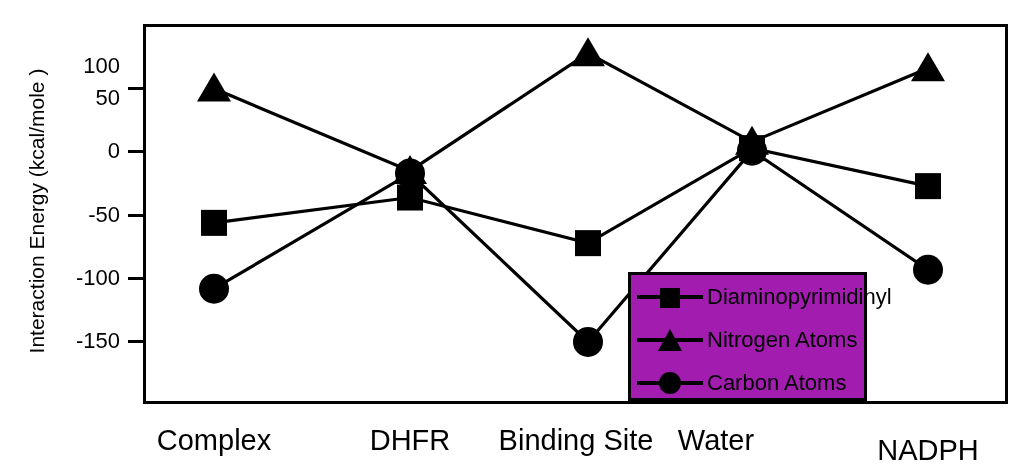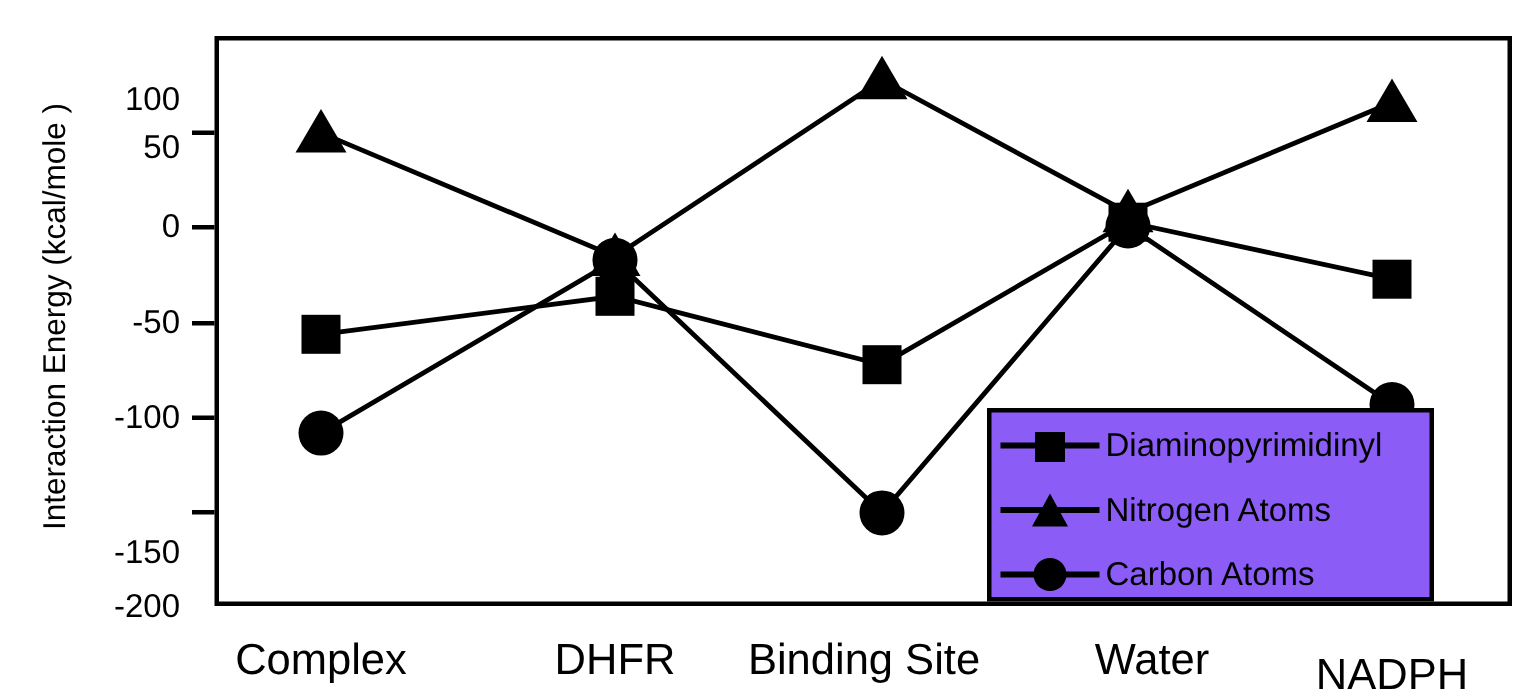--- a/index.html
+++ b/index.html
@@ -57,24 +57,24 @@
     white-space:nowrap;
     transform:translateX(-50%);
   }
 
   
   .data-svg{position:absolute;left:0;top:0;width:1024px;height:466px;}
 
   
   .legend-box{
     position:absolute;
-    left:658px; top:272px;
-    width:298px; height:129px;
+    left:628px; top:272px;
+    width:239px; height:129px;
     border:3px solid #000;
-    background:#8b5cf6;
+    background:#a21caf;
     box-sizing:border-box;
   }
   .legend-row{
     position:relative;
     height:43px;
     display:flex;
     align-items:center;
     padding-left:6px;
   }
   .legend-sym{position:relative;width:66px;height:26px;flex:0 0 66px;}
@@ -100,22 +100,21 @@
 <div id="chart-root">
 
   <div class="y-axis-title">Interaction Energy (kcal/mole )</div>
 
   <div class="ytick-wrap">
     <div class="ytl" style="top:12px;margin-top:41px;">100</div>
     <div class="ytl" style="top:85px;">50</div>
     <div class="ytl" style="top:138px;">0</div>
     <div class="ytl" style="top:202px;">-50</div>
     <div class="ytl" style="top:265px;">-100</div>
-    <div class="ytl" style="top:328px;margin-top:27px;">-150</div>
-    <div class="ytl" style="top:391px;">-200</div>
+    <div class="ytl" style="top:328px;">-150</div>
 
     <div class="ytick-mark" style="top:87px;"></div>
     <div class="ytick-mark" style="top:150px;"></div>
     <div class="ytick-mark" style="top:214px;"></div>
     <div class="ytick-mark" style="top:277px;"></div>
     <div class="ytick-mark" style="top:340px;"></div>
   </div>
 
   <div class="plot-frame"></div>
 
@@ -138,21 +137,21 @@
         <polygon points="410,154.93333333333334 427,183.93333333333334 393,183.93333333333334" fill="#000000"></polygon>
         <polygon points="588,37.13333333333333 605,66.13333333333333 571,66.13333333333333" fill="#000000"></polygon>
         <polygon points="752,125.80000000000001 769,154.8 735,154.8" fill="#000000"></polygon>
         <polygon points="928,52.33333333333334 945,81.33333333333334 911,81.33333333333334" fill="#000000"></polygon>
       </g>
   </svg>
 
   <div class="xtl" style="left:214px;">Complex</div>
   <div class="xtl" style="left:410px;text-align:center;">DHFR</div>
   <div class="xtl" style="left:576px;">Binding Site</div>
-  <div class="xtl" style="left:768px;">Water</div>
+  <div class="xtl" style="left:716px;">Water</div>
   <div class="xtl" style="left:928px;margin-top:10px;">NADPH</div>
 
   <div class="legend-box">
     <div class="legend-row">
       <span class="legend-sym">
         <span class="lline"></span>
           <span class="lsq"></span>
       </span>
       <span class="legend-label">Diaminopyrimidinyl</span>
     </div>

